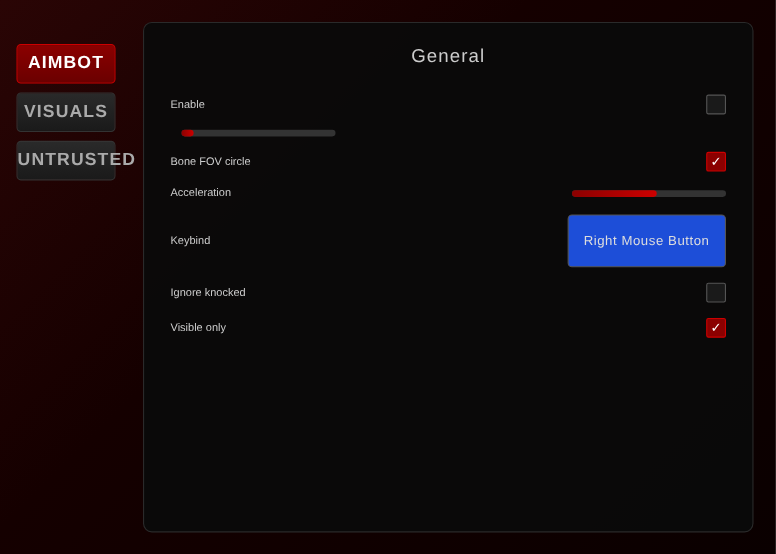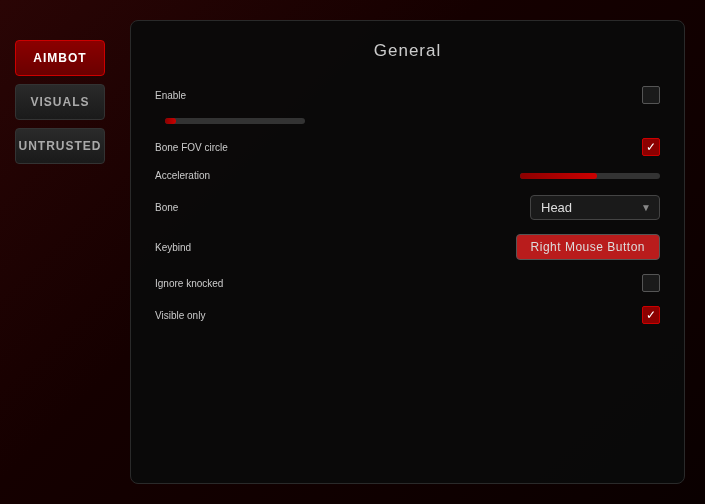--- a/index.html
+++ b/index.html
@@ -40,21 +40,21 @@
       align-items: center;
       padding-top: 40px;
       gap: 8px;
     }
 
     .sidebar-btn {
       width: 90px;
       height: 36px;
       border: none;
       border-radius: 4px;
-      font-size: 12px;
+      font-size: 16px;
       font-weight: bold;
       cursor: pointer;
       letter-spacing: 1px;
     }
 
     .sidebar-btn.active {
       background: linear-gradient(180deg, #8b0000 0%, #6b0000 100%);
       color: #fff;
       border: 1px solid #cc0000;
     }
@@ -163,26 +163,26 @@
 
     .dropdown-arrow {
       position: absolute;
       right: 8px;
       color: #888;
       font-size: 10px;
     }
 
     
     .keybind-btn {
-      background: #b91c1c;
+      background: #1d4ed8;
       border: 1px solid #555;
       border-radius: 4px;
       color: #ddd;
       font-size: 12px;
-      padding: 5px 14px;
+      padding: 16px 14px;
       cursor: pointer;
       letter-spacing: 0.5px;
     }
   </style>
 </head>
 <body>
 
 <div class="bg-overlay"></div>
 
 <div class="main-container">
@@ -225,29 +225,20 @@
 
     <div class="settings-row">
       <span class="settings-label">Acceleration</span>
       <div class="settings-control">
         <div class="slider-container">
           <div class="slider-fill" style="width: 55%;"></div>
         </div>
       </div>
     </div>
 
-    <div class="settings-row">
-      <span class="settings-label">Bone</span>
-      <div class="settings-control">
-        <div class="dropdown">
-          <span>Head</span>
-          <span class="dropdown-arrow">▼</span>
-        </div>
-      </div>
-    </div>
 
     <div class="settings-row">
       <span class="settings-label">Keybind</span>
       <div class="settings-control">
         <button class="keybind-btn">Right Mouse Button</button>
       </div>
     </div>
 
     <div class="settings-row">
       <span class="settings-label">Ignore knocked</span>

